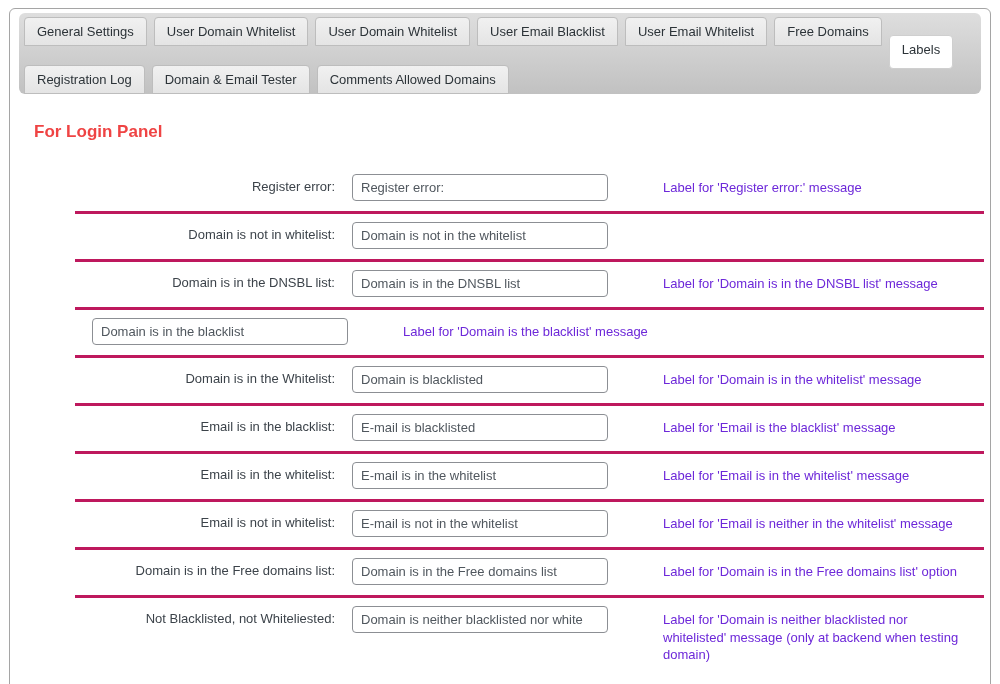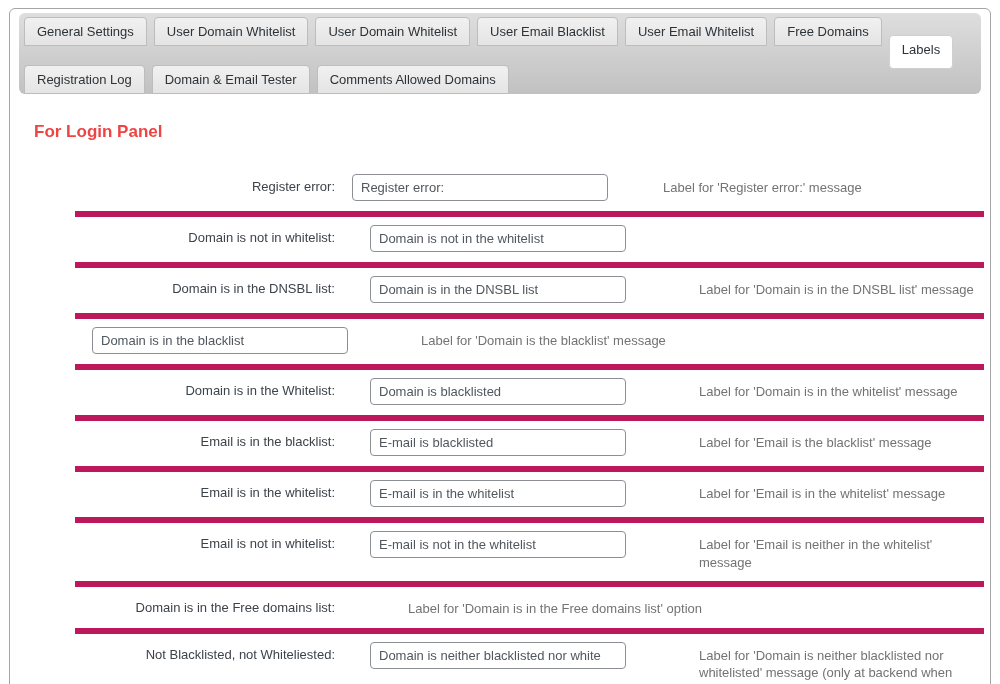--- a/index.html
+++ b/index.html
@@ -54,21 +54,21 @@
     font-weight: bold;
     color: #ef4444;
     margin: 0 0 24px 2px;
   }
   .ftable { margin-left: 43px; }
   .frow {
     display: flex;
     align-items: flex-start;
     padding: 8px 0 10px 0;
   }
-  .frow + .frow { border-top: 6px solid #be185d; gap: 18px; }
+  .frow + .frow { border-top: 3px solid #be185d; }
   .flabel {
     width: 260px;
     flex: none;
     text-align: right;
     padding-top: 5px;
     color: #3c434a;
   }
   .finput-wrap { flex: none; margin-left: 17px; }
   .finput {
     width: 256px;
@@ -78,21 +78,21 @@
     border-radius: 4px;
     background: #ffffff;
     color: #50575e;
     font-family: "Liberation Sans", sans-serif;
     font-size: 13px;
   }
   .fdesc {
     margin-left: 55px;
     width: 305px;
     padding-top: 5px;
-    color: #737373;
+    color: #6d28d9;
     line-height: 1.35;
   }
 </style>
 </head>
 <body>
 
 <div class="page">
   <div class="band">
     <div class="panel">
 
@@ -175,20 +175,23 @@
           <div class="frow">
             <div class="flabel">Email is not in whitelist:</div>
             <div class="finput-wrap">
               <input type="text" class="finput" value="E-mail is not in the whitelist" style="">
             </div>
             <div class="fdesc">Label for 'Email is neither in the whitelist' message</div>
           </div>
 
           <div class="frow">
             <div class="flabel">Domain is in the Free domains list:</div>
+            <div class="finput-wrap">
+              <input type="text" class="finput" value="Domain is in the Free domains list" style="">
+            </div>
             <div class="fdesc">Label for 'Domain is in the Free domains list' option</div>
           </div>
 
           <div class="frow">
             <div class="flabel">Not Blacklisted, not Whiteliested:</div>
             <div class="finput-wrap">
               <input type="text" class="finput" value="Domain is neither blacklisted nor white" style="">
             </div>
             <div class="fdesc">Label for 'Domain is neither blacklisted nor whitelisted' message (only at backend when testing domain)</div>
           </div>

